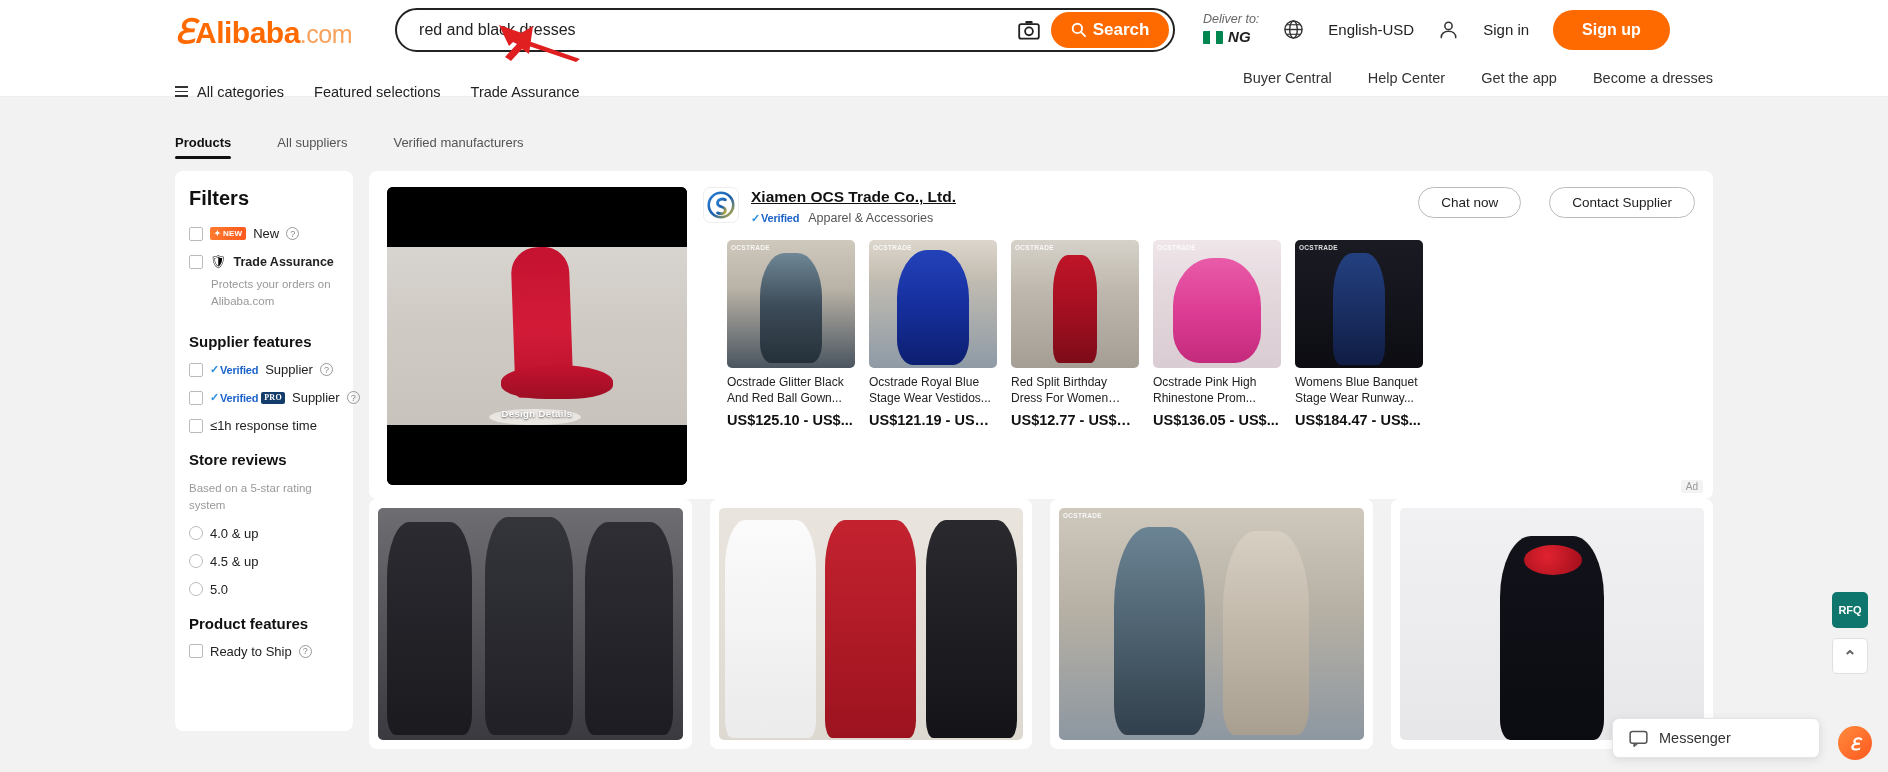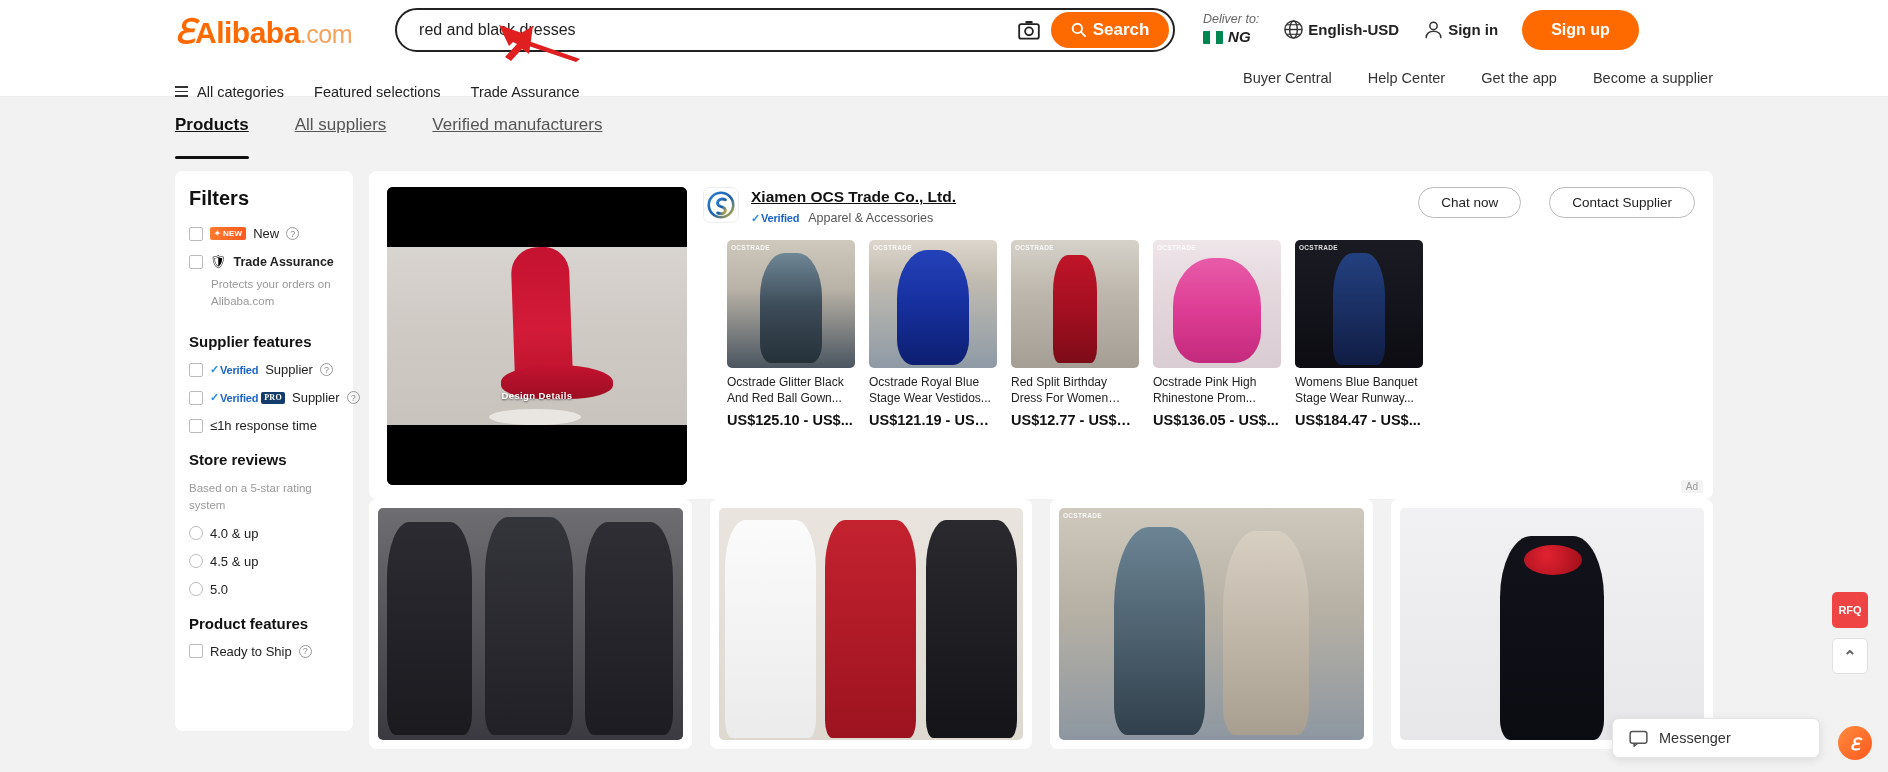--- a/index.html
+++ b/index.html
@@ -67,21 +67,21 @@
   }
   .deliver-to { line-height: 1.25; font-style: italic; }
   .deliver-label { font-size: 12.5px; color: #666; display:block; }
   .deliver-val { display: flex; align-items: center; gap: 5px; font-size: 15px; font-weight: 700; color: #222; }
   .flag-ng { width: 20px; height: 13px; display:inline-block; position: relative; border-radius:1px; overflow:hidden;}
   .flag-ng i { position:absolute; top:0; bottom:0; width:33.34%; }
   .flag-ng i.g1 { left:0; background:#008751; }
   .flag-ng i.w  { left:33.33%; background:#fff; }
   .flag-ng i.g2 { left:66.66%; background:#008751; }
 
-  .hr-item { display: flex; align-items: center; gap: 4px; font-size: 15px; color: #222; cursor: pointer; white-space: nowrap; font-weight: bold; }
+  .hr-item { display: flex; align-items: center; gap: 24px; font-size: 15px; color: #222; cursor: pointer; white-space: nowrap; }
   .signup-btn {
     background: #ff6a00; color: #fff; border: none;
     border-radius: 22px; height: 40px; padding: 0 29px;
     font-size: 16px; font-weight: 700; cursor: pointer;
     font-family: "Liberation Sans", sans-serif;
   }
 
   
   .navbar {
     height: 38px; background: #fff;
@@ -99,22 +99,22 @@
 
   
   .page-bg { background: #f2f2f2; height: 100%; padding-top: 0; }
 
   .tabs {
     display: flex; align-items: flex-end; gap: 46px;
     padding: 24px 0 0 175px; height: 62px;
     background: #f2f2f2;
   }
   .tab {
-    font-size: 17px; color: #555; cursor: pointer;
-    padding-bottom: 24px; position: relative; white-space: nowrap; text-decoration: underline;
+    font-size: 13px; color: #555; cursor: pointer;
+    padding-bottom: 9px; position: relative; white-space: nowrap;
   }
   .tab.active { color: #111; font-weight: 700; }
   .tab.active::after {
     content: ""; position: absolute; left: 0; right: 0; bottom: 0;
     height: 3px; background: #111; border-radius: 2px;
   }
 
   .content {
     display: flex; padding: 12px 175px 0 175px; gap: 16px;
     align-items: flex-start;
@@ -192,21 +192,21 @@
   .hero-dress2 {
     position: absolute; left: 38%; top: 118px; width: 112px; height: 34px;
     background: linear-gradient(180deg,#c41230,#9d0f24);
     border-radius: 50% 50% 40% 40%;
   }
   .hero-floor {
     position: absolute; left: 34%; bottom: 0; width: 92px; height: 16px;
     background: #e9e6e2; border-radius: 50%;
   }
   .hero-caption {
-    position: absolute; bottom: 84px; left: 0; right: 0; text-align: center;
+    position: absolute; bottom: 66px; left: 0; right: 0; text-align: center;
     color: #fff; font-size: 9.5px; font-weight: 700; letter-spacing: .4px;
     text-shadow: 0 1px 2px rgba(0,0,0,.6);
   }
 
   .ad-right { flex: 1; min-width: 0; }
   .supplier-row { display: flex; align-items: flex-start; gap: 12px; }
   .sup-logo {
     width: 36px; height: 36px; flex: 0 0 36px;
     border-radius: 7px; background: #fff; border: 1px solid #eee;
     display: flex; align-items: center; justify-content: center;
@@ -273,21 +273,21 @@
   }
   .gimg { width: 100%; height: 232px; border-radius: 5px; overflow: hidden; position: relative; }
 
   
   .side-tools {
     position: absolute; right: 20px; top: 592px;
     display: flex; flex-direction: column; gap: 10px; z-index: 40;
   }
   .stool {
     width: 36px; height: 36px; border-radius: 5px;
-    background: #ef4444; display: flex; align-items: center; justify-content: center;
+    background: #0f766e; display: flex; align-items: center; justify-content: center;
     cursor: pointer; color: #fff; font-size: 11px; font-weight: 700;
   }
   .stool.light { background: #fff; border: 1px solid #e0e0e0; color: #666; font-size: 16px; }
 
   .messenger {
     position: absolute; right: 68px; bottom: 14px;
     width: 208px; height: 40px; background: #fff;
     border: 1px solid #e5e5e5; border-radius: 7px;
     box-shadow: 0 2px 10px rgba(0,0,0,.10);
     display: flex; align-items: center; gap: 11px;
@@ -388,21 +388,21 @@
         </span>
       <span>All categories</span>
     </div>
     <div class="nav-item">Featured selections</div>
     <div class="nav-item">Trade Assurance</div>
   </div>
   <div class="nav-right">
     <div class="nav-item">Buyer Central</div>
     <div class="nav-item">Help Center</div>
     <div class="nav-item">Get the app</div>
-    <div class="nav-item">Become a supplier</div>
+    <div class="nav-item">Become a dresses</div>
   </div>
 </div>
 
 <div class="page-bg">
 
   <div class="tabs">
     <div class="tab active">Products</div>
     <div class="tab">All suppliers</div>
     <div class="tab">Verified manufacturers</div>
   </div>

